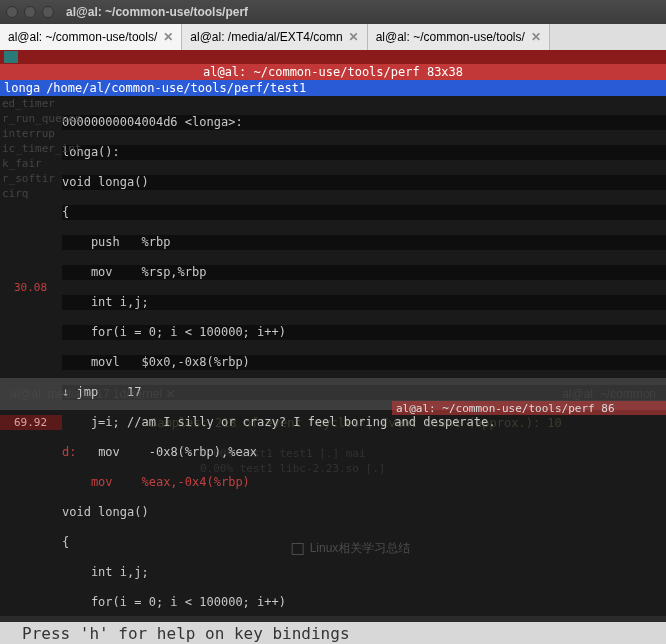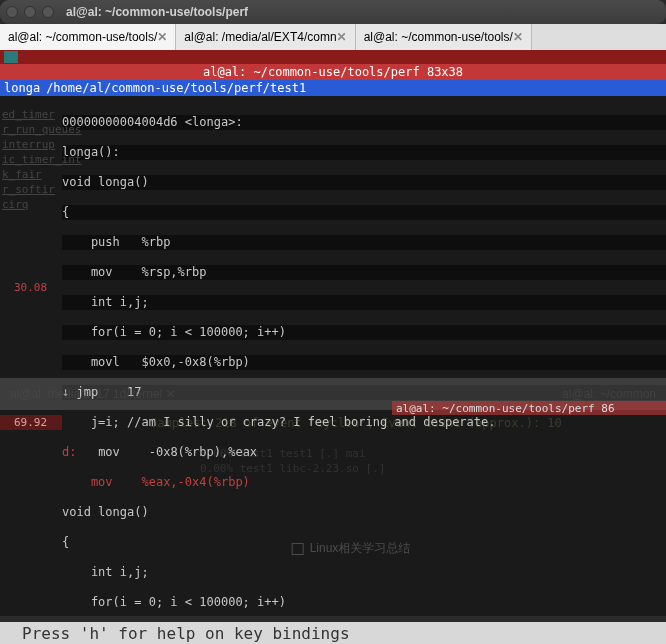--- a/index.html
+++ b/index.html
@@ -11,21 +11,20 @@
   background: #2b2b2b;
   overflow: hidden;
 }
 .titlebar {
   height: 24px;
   background: linear-gradient(to bottom, #4a4a4a, #3c3c3c);
   display: flex;
   align-items: center;
   padding: 0 6px;
   gap: 6px;
-  border-radius: 9px;
 }
 .win-btn {
   width: 12px; height: 12px;
   border-radius: 50%;
   background: #555;
   border: 1px solid #333;
 }
 .titlebar-text {
   color: #d0d0d0;
   font-family: sans-serif;
@@ -40,20 +39,21 @@
   align-items: stretch;
   font-family: sans-serif;
   font-size: 12px;
 }
 .tab {
   display: flex;
   align-items: center;
   padding: 0 8px;
   border-right: 1px solid #bbb;
   background: #e8e8e8;
+  gap: 6px;
 }
 .tab.active { background: #f5f5f5; }
 .tab-close {
   color: #888;
   font-weight: bold;
   cursor: pointer;
 }
 .menu-strip {
   height: 14px;
   background: #8b1a1a;
@@ -97,22 +97,21 @@
 }
 .gutter {
   position: absolute;
   left: 0; top: 0;
   width: 62px;
   height: 100%;
   color: #444;
   font-size: 11px;
 }
 .gutter-lines {
-  padding: 11px 2px;
-  text-decoration: underline;
+  padding: 0 2px;
 }
 .gutter-line { height: 15px; white-space: nowrap; }
 .code-area {
   margin-left: 62px;
   white-space: pre;
 }
 .code-line { height: 15px; }
 .dark-band { background: rgba(0,0,0,0.45); }
 .badge-d {
   color: #c04040;

